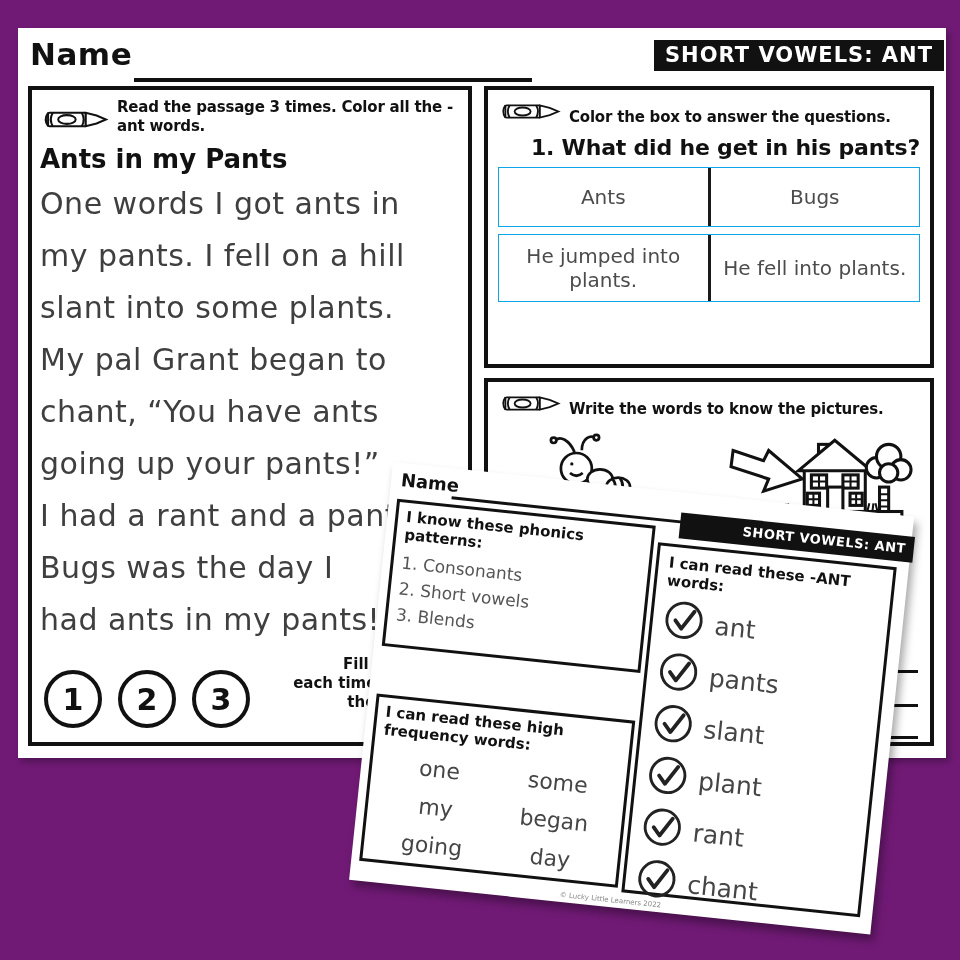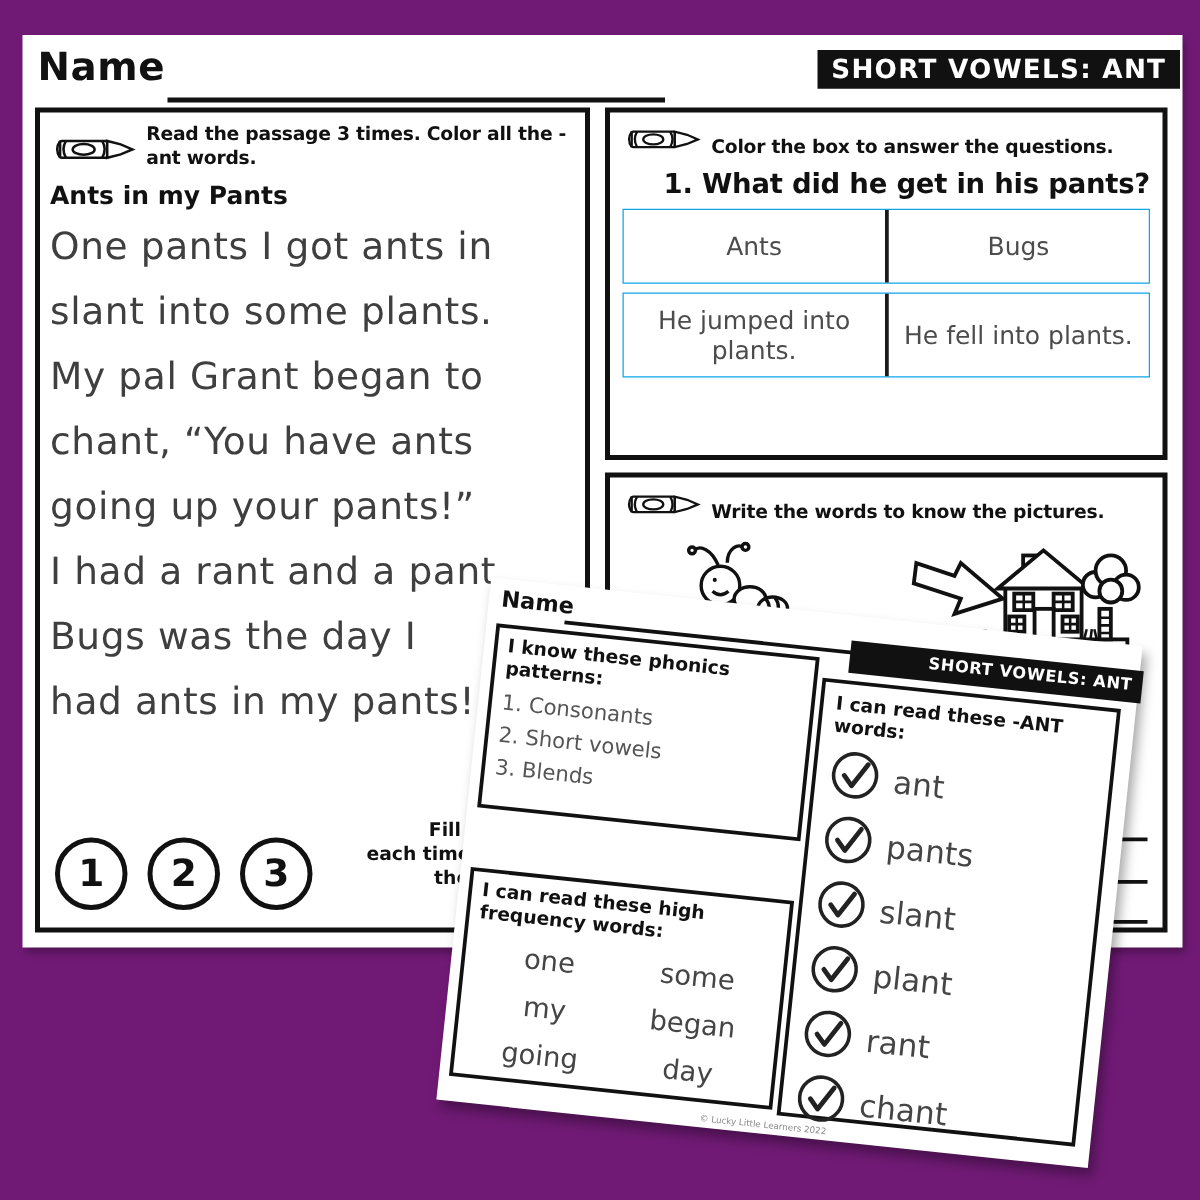--- a/index.html
+++ b/index.html
@@ -14,21 +14,21 @@
   .m-ribbon{position:absolute;left:636px;top:12px;width:290px;height:31px;line-height:31px;
             font-size:21px;letter-spacing:1px;}
   .panel{position:absolute;border:4px solid #111;background:#fff;box-sizing:border-box;}
   .left-panel{left:10px;top:58px;width:444px;height:660px;padding:8px;}
   .q-box{left:466px;top:58px;width:450px;height:282px;padding:8px 10px;}
   .w-box{left:466px;top:350px;width:450px;height:368px;padding:8px 10px;}
   .hdr{display:flex;align-items:flex-end;gap:7px;}
   .hdr svg{flex:0 0 auto;margin-top:2px;}
   .hdr-text{font-size:15px;font-weight:700;line-height:19px;letter-spacing:-.2px;}
   .nowrap{white-space:nowrap;}
-  .p-title{font-size:20px;font-weight:700;margin-top:8px;}
+  .p-title{font-size:26px;font-weight:700;margin-top:8px;}
   .passage{margin-top:4px;font-size:30px;line-height:52px;color:#3f3f3f;letter-spacing:.5px;white-space:nowrap;}
   .circles{position:absolute;left:12px;bottom:14px;display:flex;gap:16px;}
   .num-circle{width:58px;height:58px;border:4px solid #111;border-radius:50%;display:flex;
               align-items:center;justify-content:center;font-size:30px;font-weight:700;box-sizing:border-box;}
   .fill-note{position:absolute;right:12px;bottom:30px;width:200px;text-align:right;
              font-size:15px;font-weight:700;line-height:19px;}
   .q-title{font-size:22px;font-weight:700;margin-top:8px;letter-spacing:-.2px;text-align:right;}
   .ans-table{display:flex;border:1px solid #0ea5e9;margin-top:7px;}
   .ans-cell{flex:1;min-height:54px;display:flex;align-items:center;justify-content:center;
             text-align:center;font-size:20px;color:#4c4c4c;padding:2px 8px;line-height:24px;}
@@ -79,21 +79,22 @@
               <path d="M62,8 q6,10 0,20" fill="none"></path>
               <ellipse cx="40" cy="18" rx="13" ry="6.5"></ellipse>
               <path d="M68,8 L68,28 L84,24 L98,18 L84,12 Z"></path>
             </g>
           </svg>
         </span>
         <span class="hdr-text" style="width:352px;">Read the passage 3 times.  Color all the -ant words.</span>
       </div>
       <div class="p-title">Ants in my Pants</div>
       <div class="passage">
-        <div>One pants I got ants in</div>
+        <div>One words I got ants in</div>
+        <div>my pants. I fell on a hill</div>
         <div>slant into some plants.</div>
         <div>My pal Grant began to</div>
         <div>chant, “You have ants</div>
         <div>going up your pants!”</div>
         <div>I had a rant and a pant.</div>
         <div>Bugs was the day I</div>
         <div>had ants in my pants!</div>
       </div>
       <div class="circles">
         <div class="num-circle">1</div>

